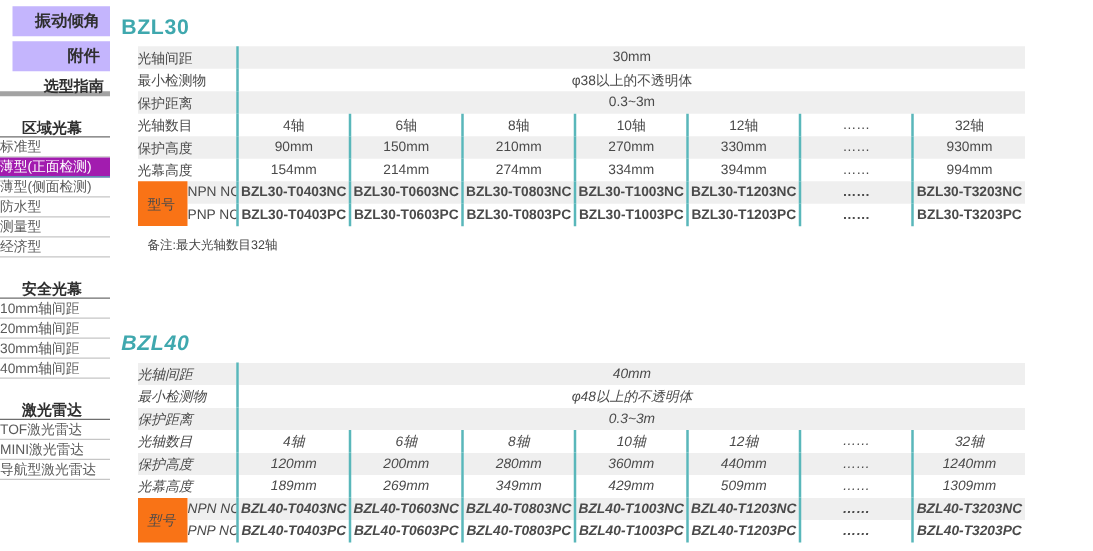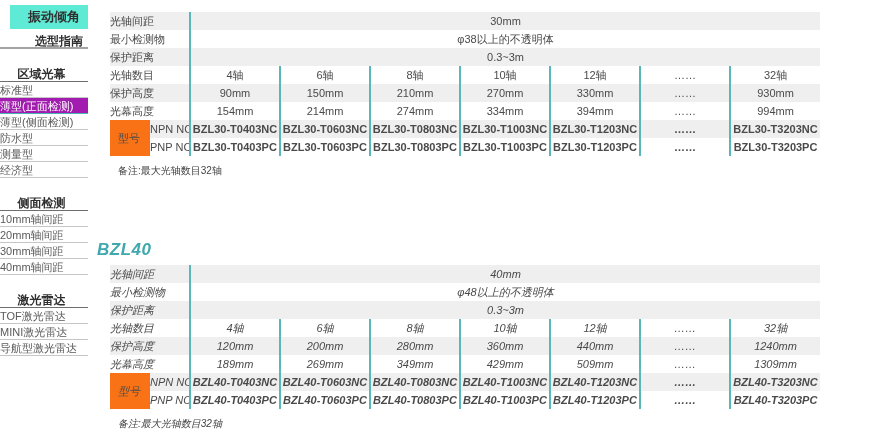--- a/index.html
+++ b/index.html
@@ -11,27 +11,27 @@
   *{box-sizing:border-box;}
   html,body{margin:0;padding:0;}
   body{
     width:874px;height:441px;position:relative;overflow:hidden;
     background:#fff;font-family:"Liberation Sans","DejaVu Sans",sans-serif;
     color:var(--txt);
   }
   
   .sidebar{position:absolute;left:0;top:0;width:88px;padding-top:5px;}
   .top-item{
-    background:#5eead4;margin:0 0 4px 10px;height:24px;line-height:24px;
+    background:#c4b5fd;margin:0 0 4px 10px;height:24px;line-height:24px;
     text-align:right;padding-right:8px;font-size:13px;font-weight:bold;color:#2f2f2f;
     cursor:pointer;
   }
   .guide{
     margin-top:3px;height:16px;line-height:16px;text-align:right;padding-right:5px;
-    font-size:12px;font-weight:bold;color:#2f2f2f;border-bottom:2px solid #a3a3a3;
+    font-size:12px;font-weight:bold;color:#2f2f2f;border-bottom:4px solid #a3a3a3;
     cursor:pointer;
   }
   .sec-title{
     margin-top:17px;height:16px;line-height:16px;text-align:center;padding-right:5px;
     font-size:12px;font-weight:bold;color:#2f2f2f;border-bottom:1px solid #6e6e6e;
   }
   .nav-item{
     height:16px;line-height:16px;text-align:left;padding-right:5px;
     font-size:11px;color:#5a5a5a;border-bottom:1px solid #c6c6c6;cursor:pointer;
     white-space:nowrap;
@@ -60,40 +60,42 @@
   td.model{color:var(--accent);font-weight:bold;text-align:center;cursor:pointer;}
   td.sub{text-align:right;padding-right:5px;font-size:10px;}
   table.spec td.mlbl{background:#f97316;text-align:left;padding-left:8px;}
   .note{margin-left:23px;margin-top:8px;font-size:10px;color:#444;}
 </style>
 </head>
 <body>
 
 <div class="sidebar">
     <div class="top-item">振动倾角</div>
+    <div class="top-item">附件</div>
     <div class="guide">选型指南</div>
     <div class="sec-title">区域光幕</div>
     <div class="nav-item">标准型</div>
     <div class="nav-item selected">薄型(正面检测)</div>
     <div class="nav-item">薄型(侧面检测)</div>
     <div class="nav-item">防水型</div>
     <div class="nav-item">测量型</div>
     <div class="nav-item">经济型</div>
-    <div class="sec-title">侧面检测</div>
+    <div class="sec-title">安全光幕</div>
     <div class="nav-item">10mm轴间距</div>
     <div class="nav-item">20mm轴间距</div>
     <div class="nav-item">30mm轴间距</div>
     <div class="nav-item">40mm轴间距</div>
     <div class="sec-title">激光雷达</div>
     <div class="nav-item">TOF激光雷达</div>
     <div class="nav-item">MINI激光雷达</div>
     <div class="nav-item">导航型激光雷达</div>
   </div>
 <div class="main">
     <div class="tbl-block">
+      <div class="tbl-title">BZL30</div>
       <table class="spec">
         <colgroup>
           <col style="width: 40px;">
           <col style="width: 40px;">
           <col style="width: 90px;">
           <col style="width: 90px;">
           <col style="width: 90px;">
           <col style="width: 90px;">
           <col style="width: 90px;">
           <col style="width: 90px;">

